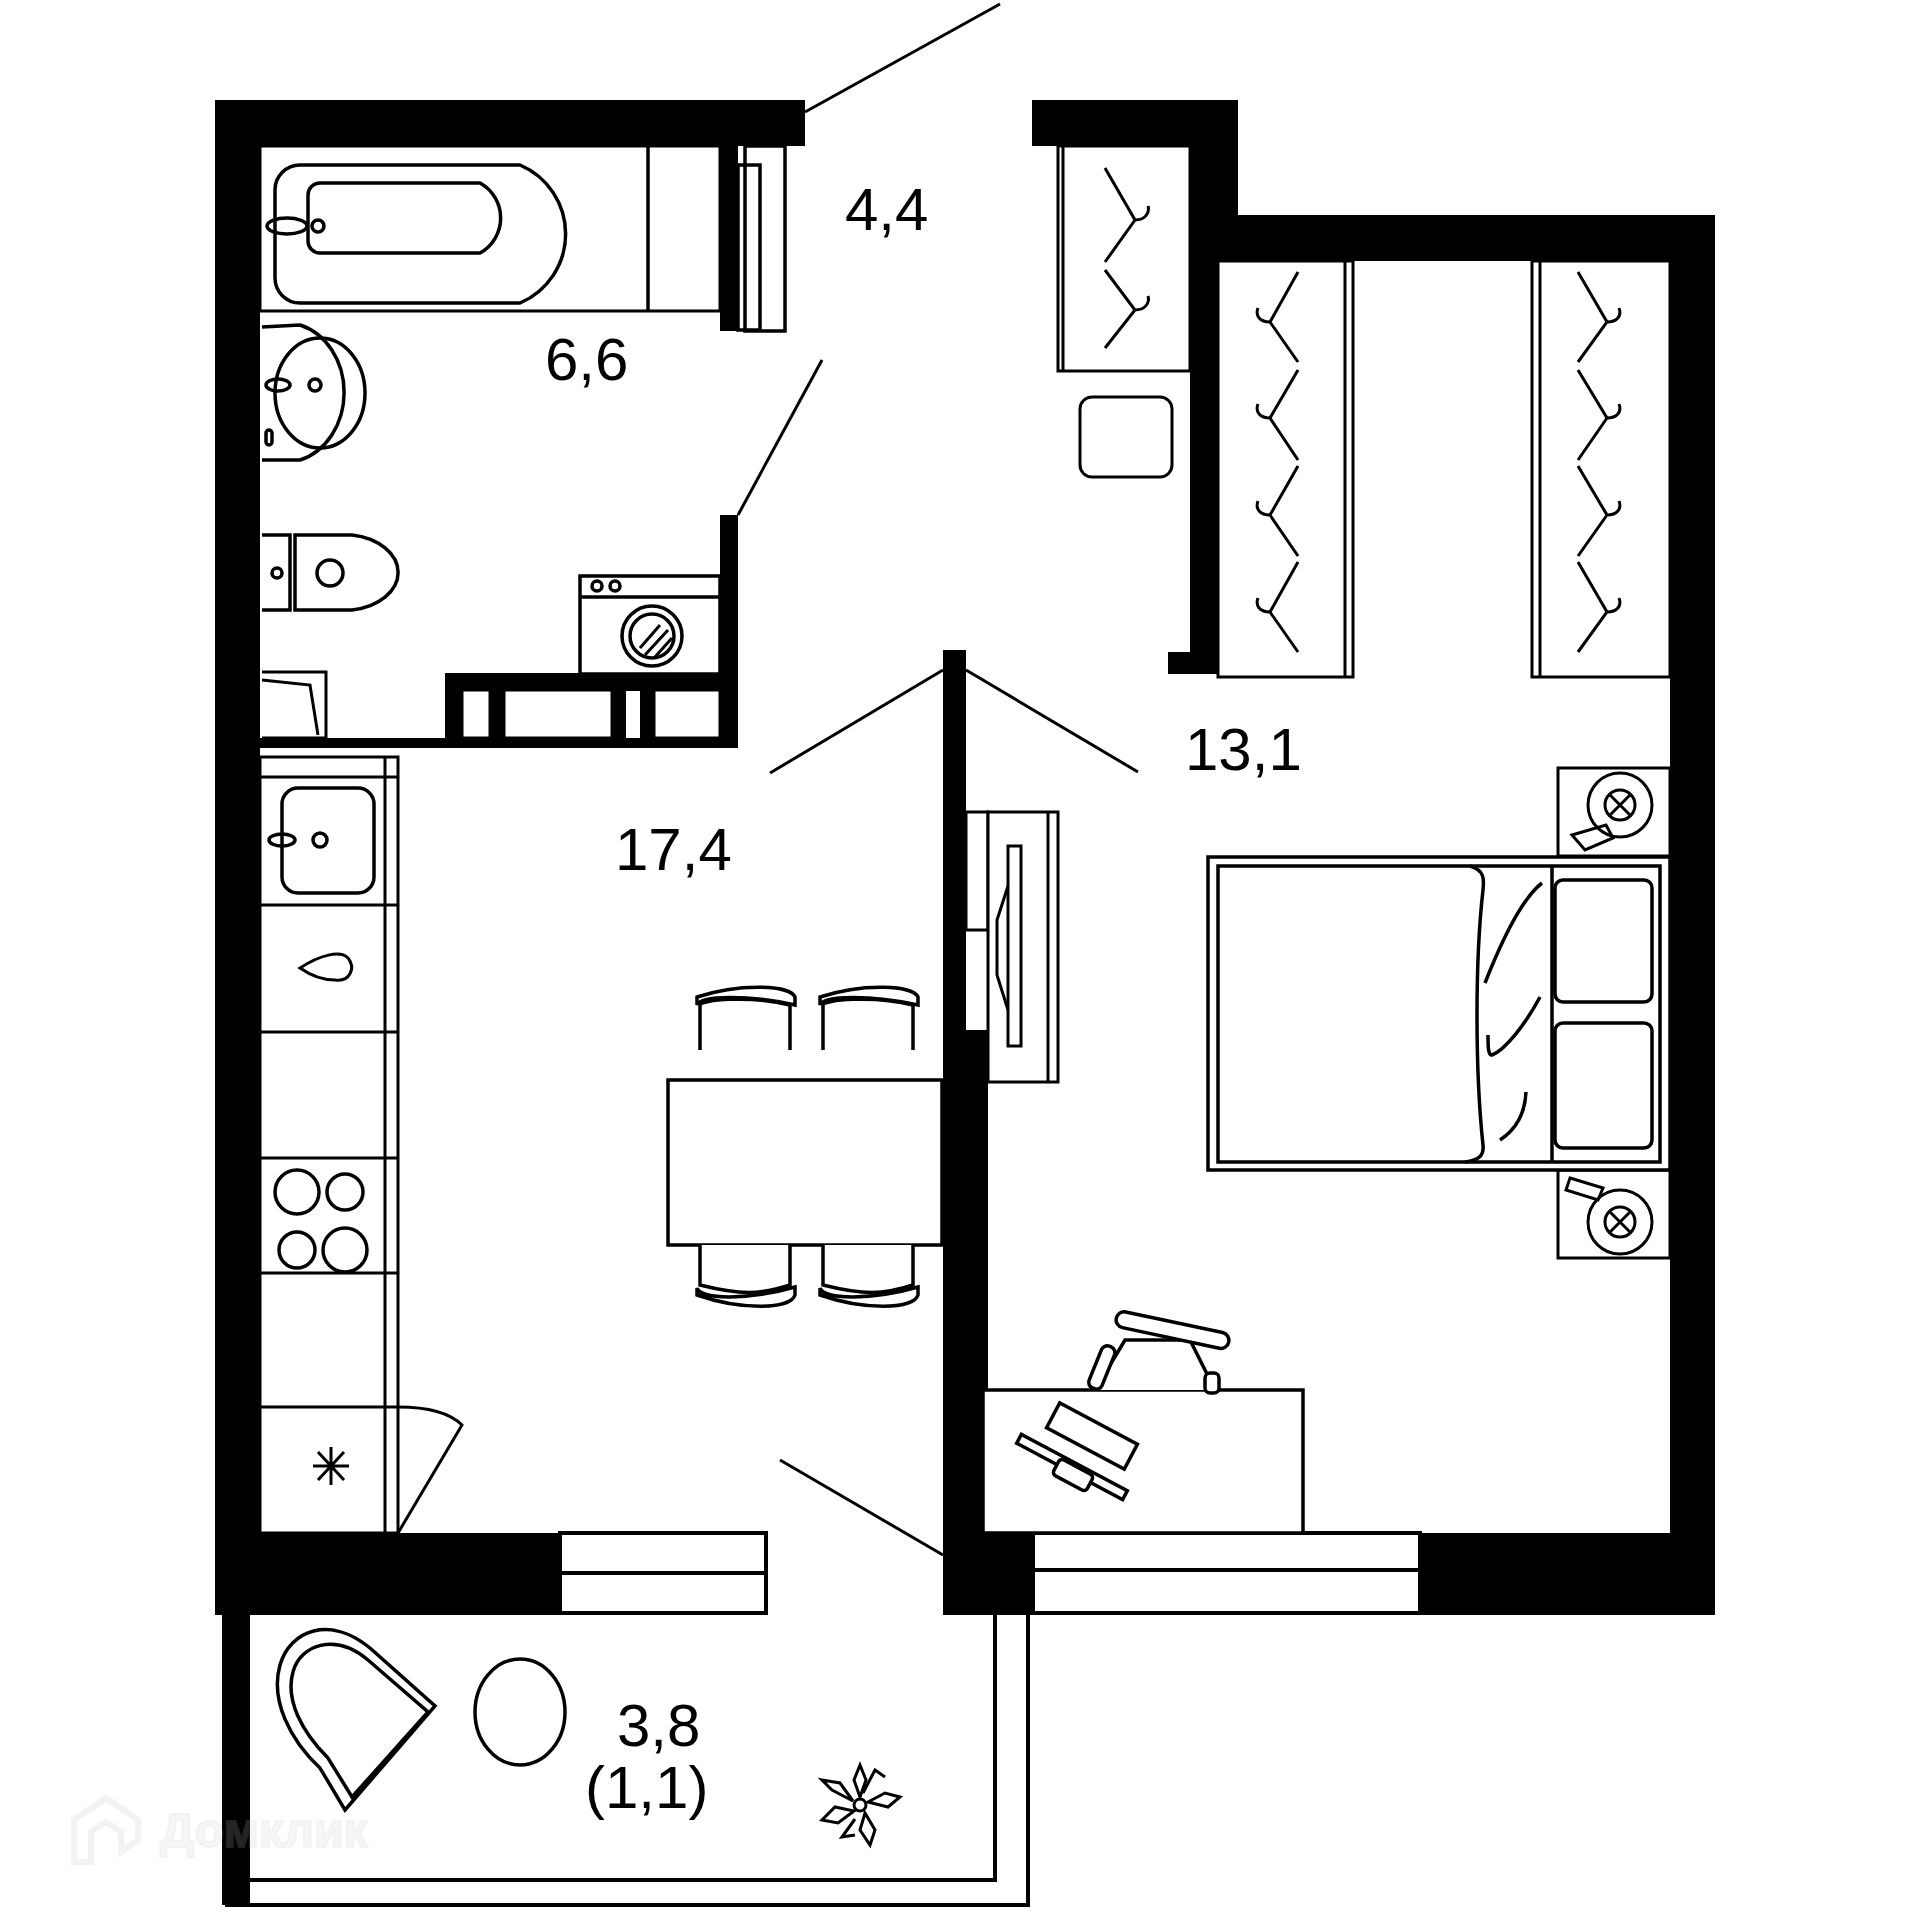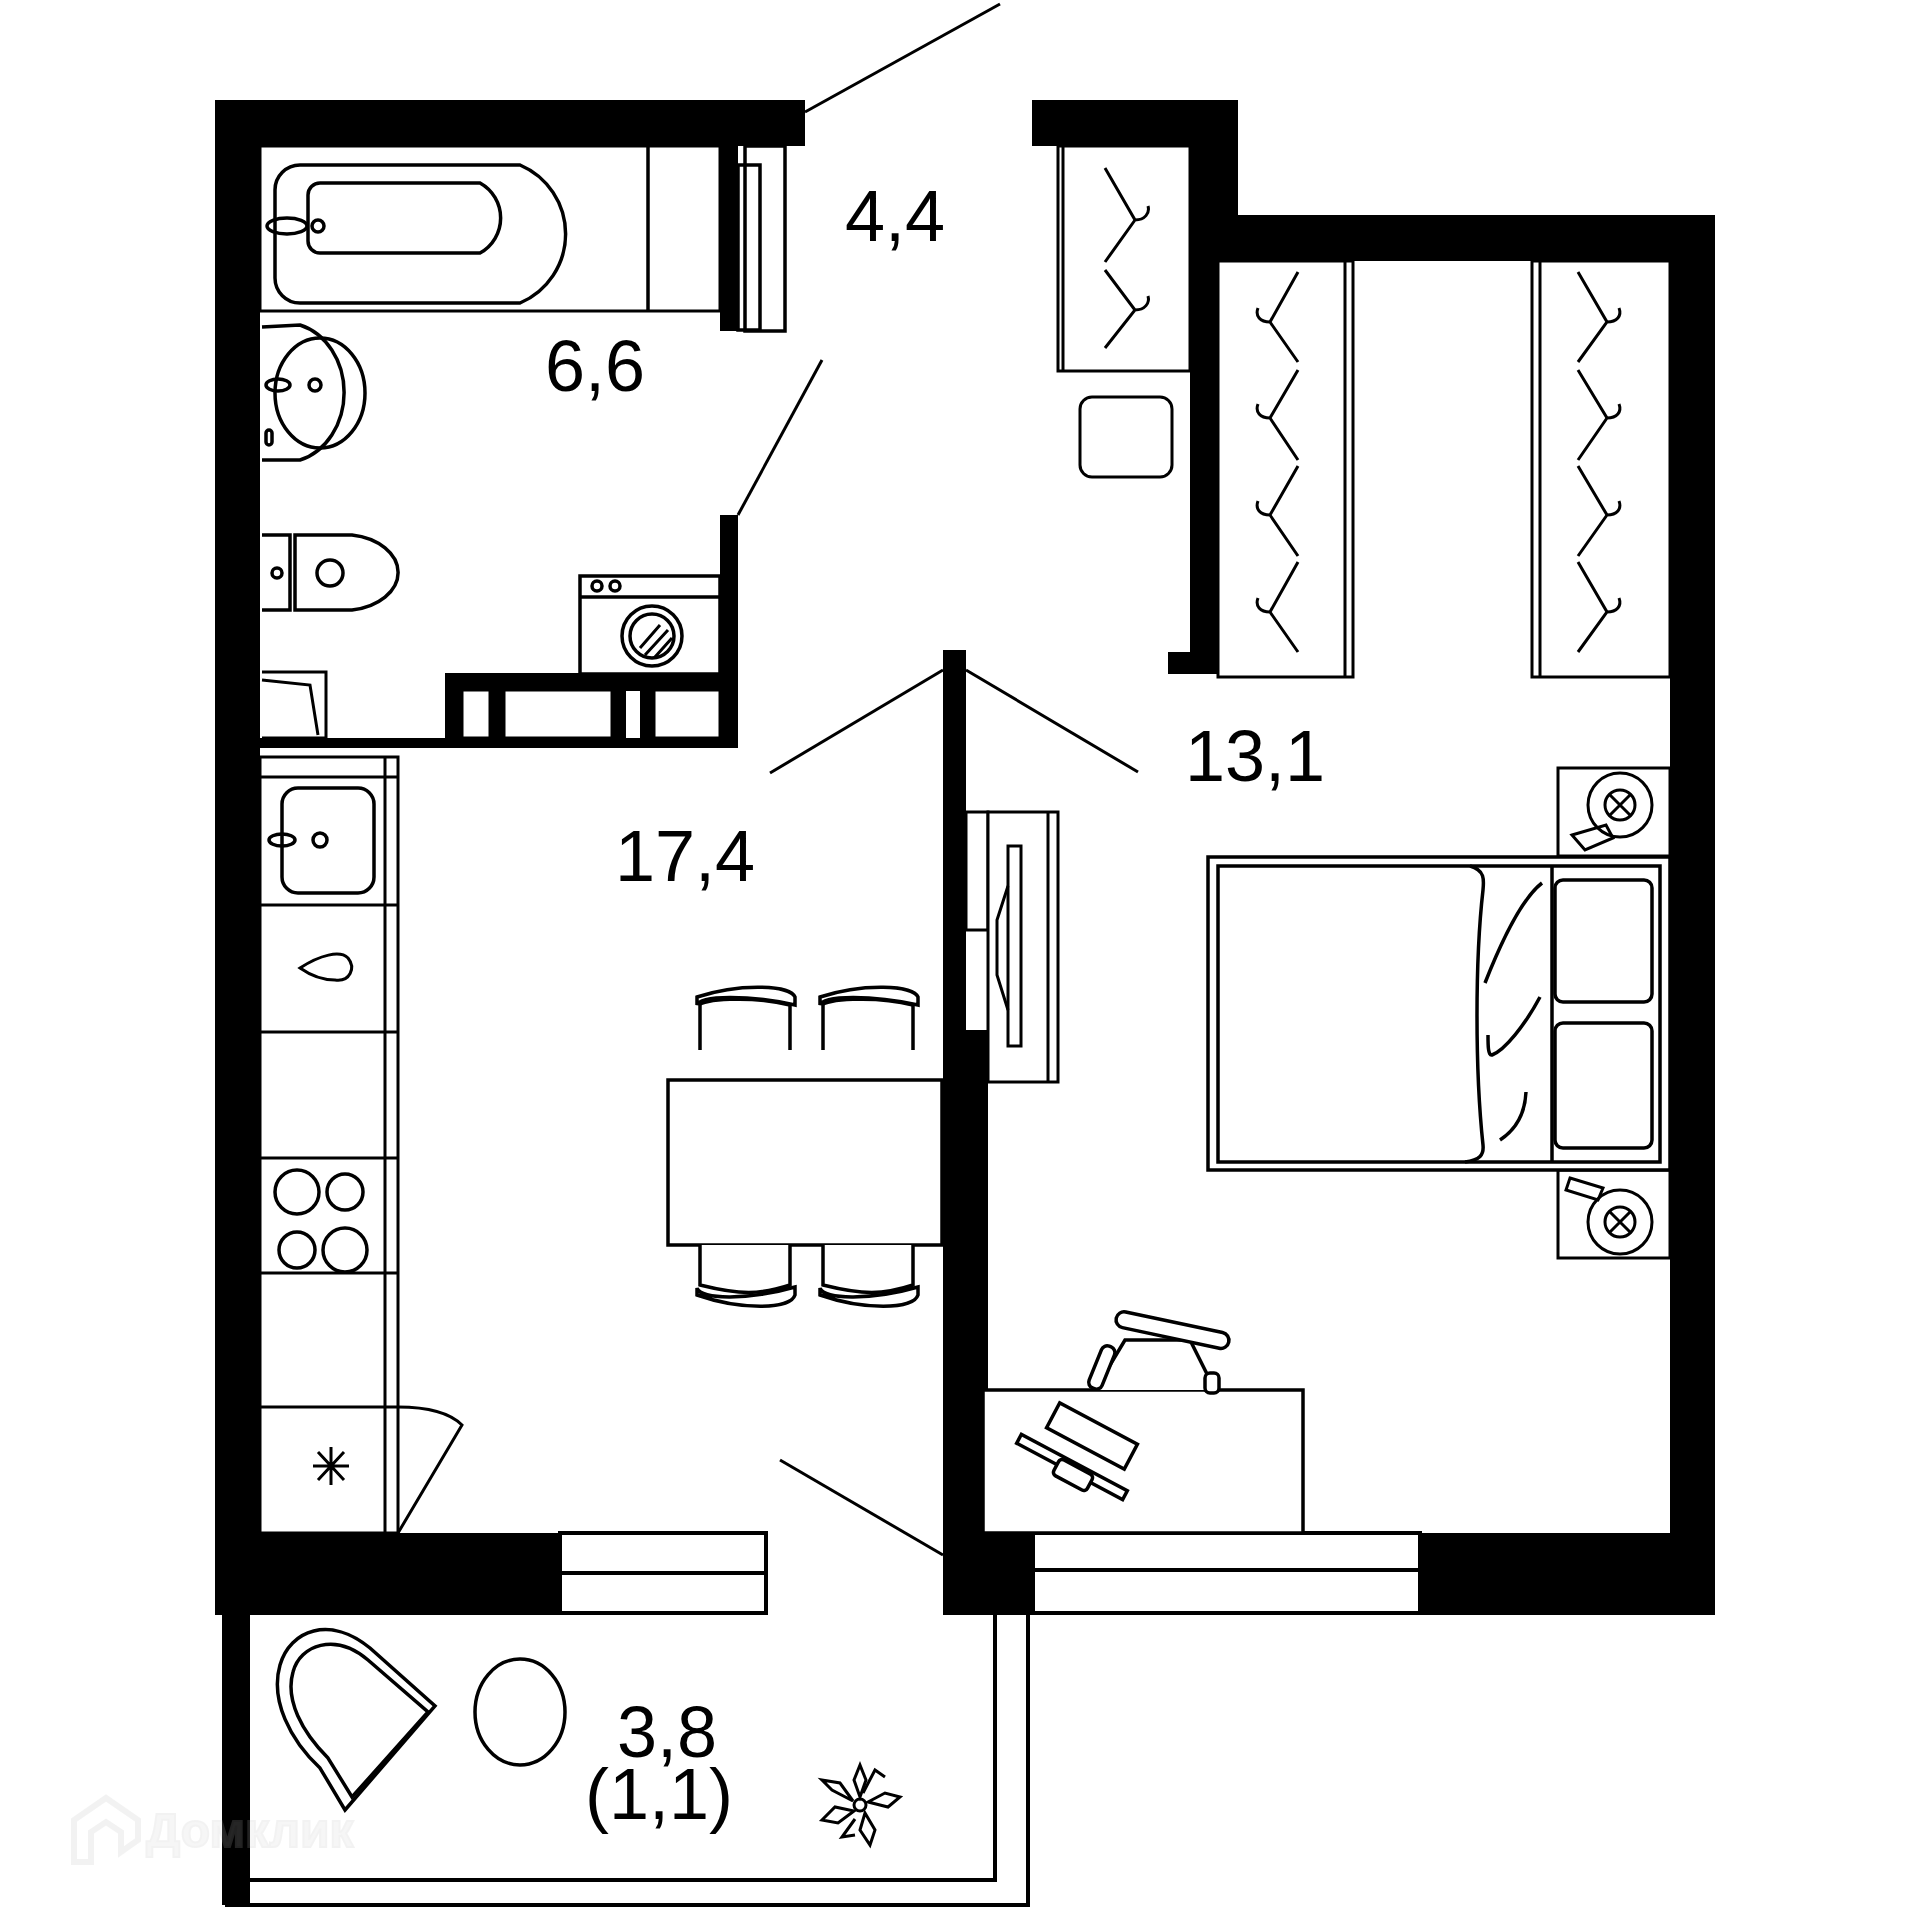--- a/index.html
+++ b/index.html
@@ -1,19 +1,19 @@
 <!DOCTYPE html>
 <html><head>
   <meta charset="utf-8">
   <style>
     html, body { margin: 0; padding: 0; background: #ffffff; }
     body { width: 1920px; height: 1920px; overflow: hidden; position: relative; font-family: "Liberation Sans", sans-serif; }
     #plan { position: absolute; left: 0; top: 0; width: 1920px; height: 1920px; }
-    .room-label { position: absolute; font-family: "Liberation Sans", sans-serif; color: #000; font-size: 72px; line-height: 1; white-space: nowrap; }
-    .watermark { position: absolute; left: 66px; top: 1790px; display: flex; align-items: center; opacity: 0.18; }
+    .room-label { position: absolute; font-family: "Liberation Sans", sans-serif; color: #000; font-size: 60px; line-height: 1; white-space: nowrap; }
+    .watermark { position: absolute; left: 66px; top: 1790px; display: flex; align-items: center; gap: 14px; opacity: 0.18; }
     .watermark-text { font-family: "Liberation Sans", sans-serif; font-weight: bold; font-size: 48px; color: #cfcfcf; -webkit-text-stroke: 2px #bdbdbd; }
   </style>
 </head>
 <body>
 
 <svg id="plan" viewBox="0 0 1920 1920" xmlns="http://www.w3.org/2000/svg">
 
   <g fill="#000">
 
     <rect x="215" y="100" width="45" height="1510"></rect>

